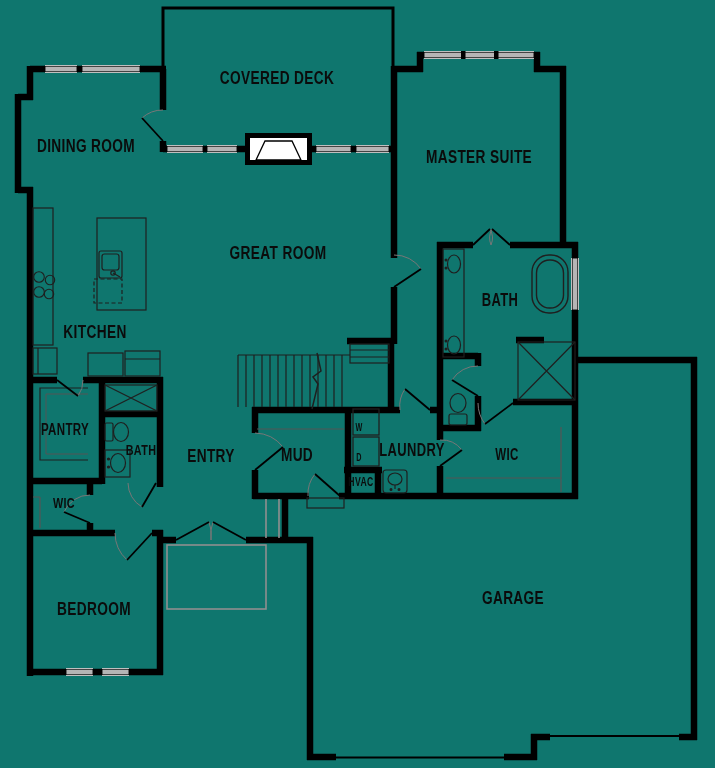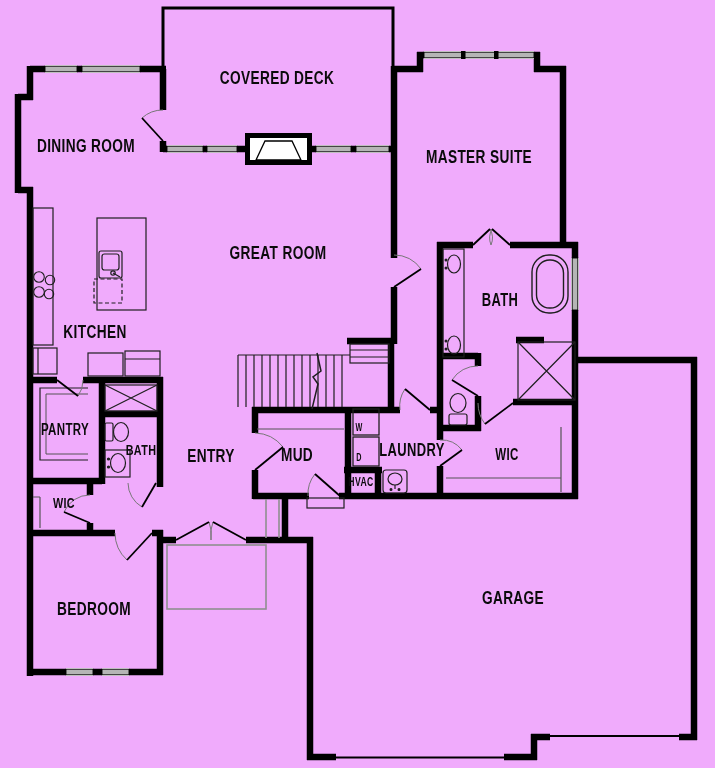--- a/index.html
+++ b/index.html
@@ -1,16 +1,16 @@
 <!DOCTYPE html>
 <html><head>
 <meta charset="utf-8">
 <style>
   html,body{margin:0;padding:0;background:#ffffff;}
-  .frame{position:relative;width:715px;height:768px;background:#f0abfc;overflow:hidden;}
+  .frame{position:relative;width:715px;height:768px;background:#0f766e;overflow:hidden;}
   .plan-svg{position:absolute;left:0;top:0;}
   .room-label{
     position:absolute;
     font-family:"Liberation Sans", sans-serif;
     font-weight:bold;
     color:#0b0b0b;
     transform:translate(-50%,-50%) scaleX(0.72);
     transform-origin:center;
     white-space:nowrap;
     letter-spacing:0.5px;

